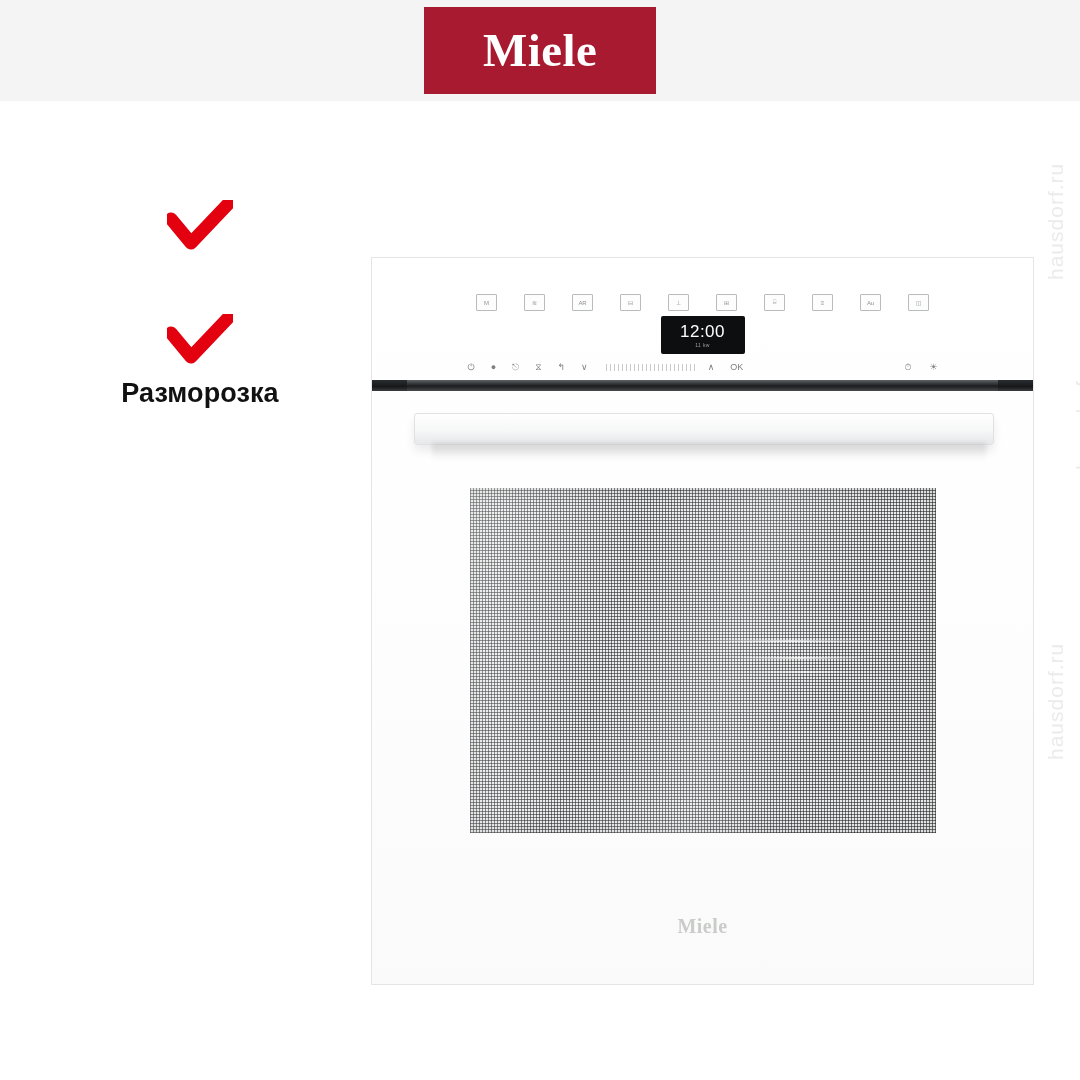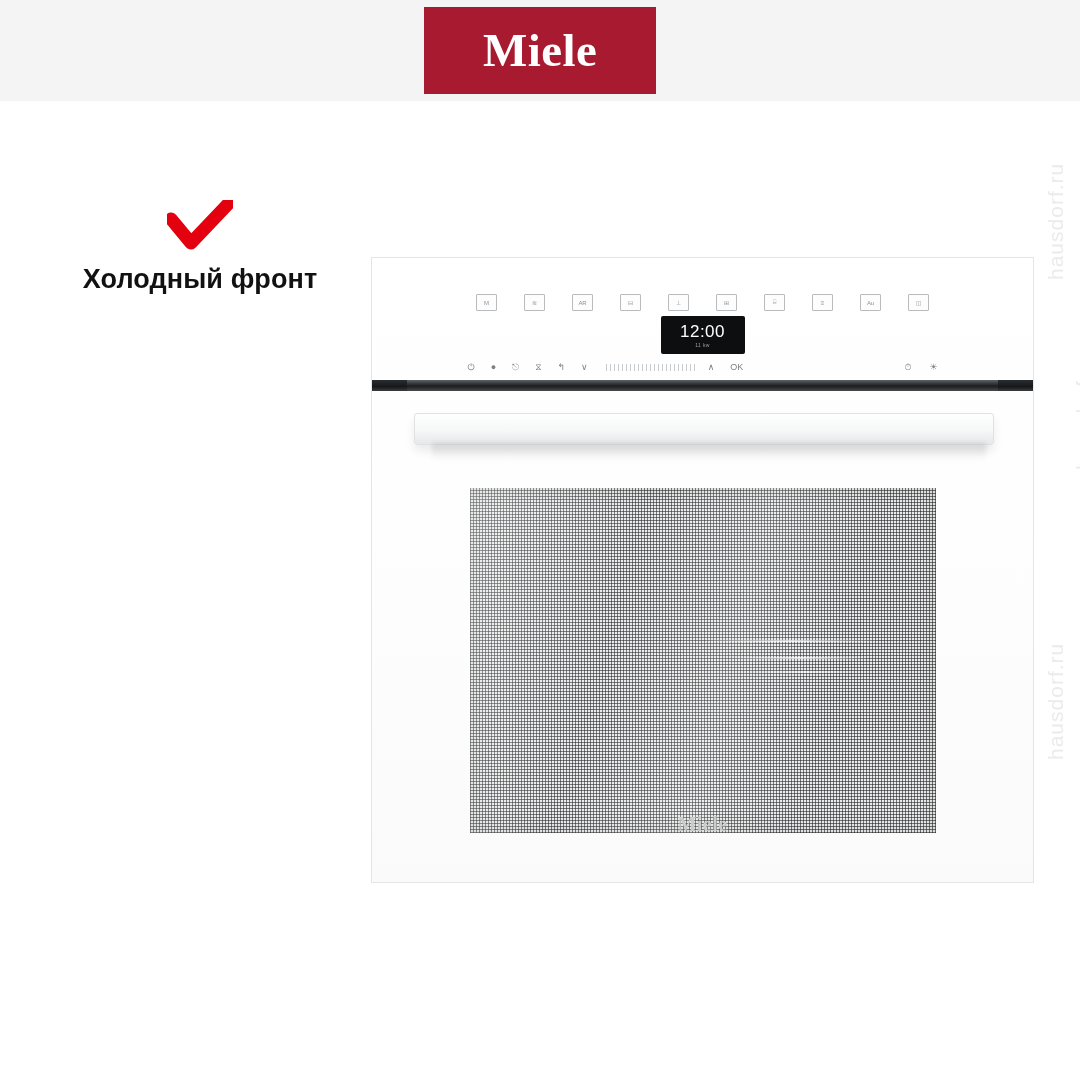--- a/index.html
+++ b/index.html
@@ -67,21 +67,21 @@
     color: #111111;
     letter-spacing: 0.1px;
   }
 
   
   .oven {
     position: absolute;
     left: 371px;
     top: 257px;
     width: 663px;
-    height: 626px;
+    height: 728px;
     background: #0ea5e9;
     border: 1px solid #e3e5e6;
     box-sizing: border-box;
   }
   .oven-inner {
     position: absolute;
     inset: 0;
     background: linear-gradient(180deg, #ffffff 0%, #fdfdfd 60%, #fafafa 100%);
   }
 
@@ -283,23 +283,28 @@
     <span class="brand-wordmark">Miele</span>
   </div>
 </div>
 
 <div class="features">
 
   <div class="feature">
     <svg class="check-mark" viewBox="0 0 66 50">
       <path d="M4 19 L24 43 L62 3" fill="none" stroke="#e3000f" stroke-width="13" stroke-linecap="round" stroke-linejoin="round"></path>
     </svg>
-    <div class="feature-label">Холодный фронт</div>
   </div>
 
+  <div class="feature">
+    <svg class="check-mark" viewBox="0 0 66 50">
+      <path d="M4 19 L24 43 L62 3" fill="none" stroke="#e3000f" stroke-width="13" stroke-linecap="round" stroke-linejoin="round"></path>
+    </svg>
+    <div class="feature-label">Разморозка</div>
+  </div>
 
 
 </div>
 
 <div class="oven">
   <div class="oven-inner">
 
     <div class="control-panel">
 
       <div class="icon-row">

